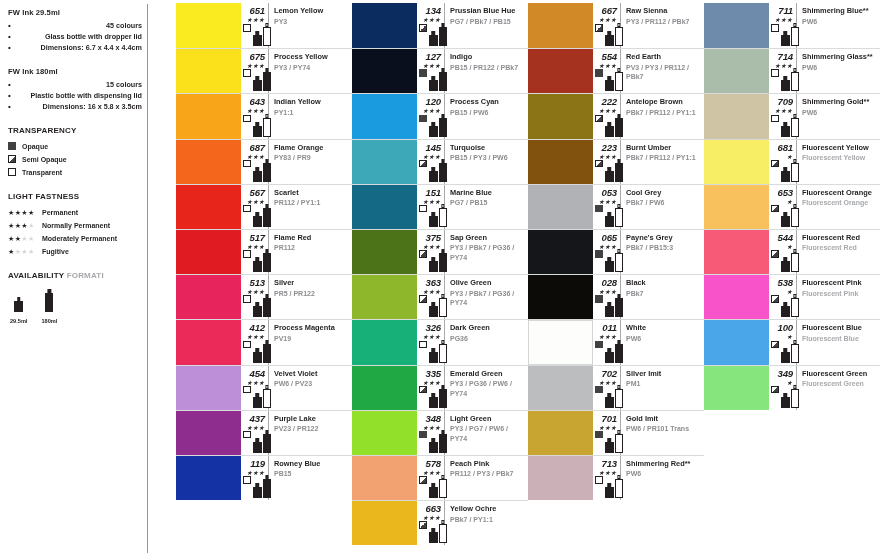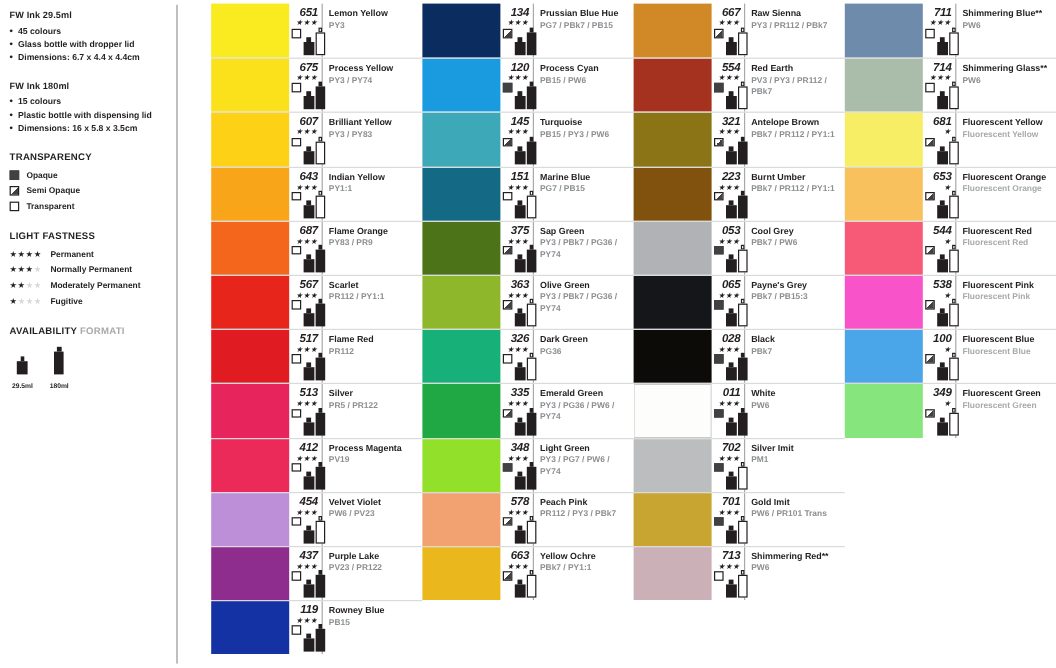--- a/index.html
+++ b/index.html
@@ -16,21 +16,21 @@
     position: absolute; left: 0; top: 0;
     width: 148px; height: 557px;
     padding: 8px 6px 0 8px;
     color: #231f20;
   }
   .spec-block { margin-bottom: 14px; }
   .spec-title {
     font-size: 7.6px; font-weight: bold; letter-spacing: .1px;
     color: #231f20; margin-bottom: 3px;
   }
-  .spec-list { list-style: none; }
+  .spec-list { list-style: none; text-align: right; }
   .spec-list li {
     font-size: 7.2px; font-weight: bold; color: #231f20;
     line-height: 11px; padding-left: 7px; position: relative;
   }
   .spec-list li:before {
     content: "•"; position: absolute; left: 0; top: -0.5px;
     font-size: 8px; color: #231f20;
   }
 
   .legend-block { margin-top: 4px; }
@@ -280,44 +280,20 @@
                 </span>
               </span>
             </div>
           </div>
           <div class="nameblk">
             <div class="cname">Process Yellow</div>
             <div class="pig">PY3 / PY74</div>
           </div>
         </div>
         <div class="swatch-row">
-          <div class="sw" style="background: rgb(252, 209, 22);"></div>
-          <div class="meta">
-            <div class="code">607</div>
-            <div class="stars">★★★</div>
-            <div class="icons">
-              <span class="tsq2 transparent"></span>
-              <span class="bwrap">
-                <span class="bot bot-sm">
-                  <span class="cap"></span>
-                  <span class="body"></span>
-                </span>
-                <span class="bot bot-lg off">
-                  <span class="cap"></span>
-                  <span class="body"></span>
-                </span>
-              </span>
-            </div>
-          </div>
-          <div class="nameblk">
-            <div class="cname">Brilliant Yellow</div>
-            <div class="pig">PY3 / PY83</div>
-          </div>
-        </div>
-        <div class="swatch-row">
           <div class="sw" style="background: rgb(249, 165, 26);"></div>
           <div class="meta">
             <div class="code">643</div>
             <div class="stars">★★★</div>
             <div class="icons">
               <span class="tsq2 transparent"></span>
               <span class="bwrap">
                 <span class="bot bot-sm">
                   <span class="cap"></span>
                   <span class="body"></span>
@@ -546,20 +522,44 @@
                 </span>
               </span>
             </div>
           </div>
           <div class="nameblk">
             <div class="cname">Prussian Blue Hue</div>
             <div class="pig">PG7 / PBk7 / PB15</div>
           </div>
         </div>
         <div class="swatch-row">
+          <div class="sw" style="background: rgb(10, 15, 30);"></div>
+          <div class="meta">
+            <div class="code">127</div>
+            <div class="stars">★★★</div>
+            <div class="icons">
+              <span class="tsq2 opaque"></span>
+              <span class="bwrap">
+                <span class="bot bot-sm">
+                  <span class="cap"></span>
+                  <span class="body"></span>
+                </span>
+                <span class="bot bot-lg">
+                  <span class="cap"></span>
+                  <span class="body"></span>
+                </span>
+              </span>
+            </div>
+          </div>
+          <div class="nameblk">
+            <div class="cname">Indigo</div>
+            <div class="pig">PB15 / PR122 / PBk7</div>
+          </div>
+        </div>
+        <div class="swatch-row">
           <div class="sw" style="background: rgb(26, 155, 224);"></div>
           <div class="meta">
             <div class="code">120</div>
             <div class="stars">★★★</div>
             <div class="icons">
               <span class="tsq2 opaque"></span>
               <span class="bwrap">
                 <span class="bot bot-sm">
                   <span class="cap"></span>
                   <span class="body"></span>
@@ -838,21 +838,21 @@
             </div>
           </div>
           <div class="nameblk">
             <div class="cname">Red Earth</div>
             <div class="pig">PV3 / PY3 / PR112 / PBk7</div>
           </div>
         </div>
         <div class="swatch-row">
           <div class="sw" style="background: rgb(138, 116, 21);"></div>
           <div class="meta">
-            <div class="code">321</div>
+            <div class="code">222</div>
             <div class="stars">★★★</div>
             <div class="icons">
               <span class="tsq2 semi"></span>
               <span class="bwrap">
                 <span class="bot bot-sm">
                   <span class="cap"></span>
                   <span class="body"></span>
                 </span>
                 <span class="bot bot-lg">
                   <span class="cap"></span>
@@ -1098,20 +1098,44 @@
                 </span>
                 <span class="bot bot-lg off">
                   <span class="cap"></span>
                   <span class="body"></span>
                 </span>
               </span>
             </div>
           </div>
           <div class="nameblk">
             <div class="cname">Shimmering Glass**</div>
+            <div class="pig">PW6</div>
+          </div>
+        </div>
+        <div class="swatch-row">
+          <div class="sw" style="background: rgb(207, 196, 164);"></div>
+          <div class="meta">
+            <div class="code">709</div>
+            <div class="stars">★★★</div>
+            <div class="icons">
+              <span class="tsq2 transparent"></span>
+              <span class="bwrap">
+                <span class="bot bot-sm">
+                  <span class="cap"></span>
+                  <span class="body"></span>
+                </span>
+                <span class="bot bot-lg off">
+                  <span class="cap"></span>
+                  <span class="body"></span>
+                </span>
+              </span>
+            </div>
+          </div>
+          <div class="nameblk">
+            <div class="cname">Shimmering Gold**</div>
             <div class="pig">PW6</div>
           </div>
         </div>
         <div class="swatch-row">
           <div class="sw" style="background: rgb(247, 238, 102);"></div>
           <div class="meta">
             <div class="code">681</div>
             <div class="stars">★</div>
             <div class="icons">
               <span class="tsq2 semi"></span>

